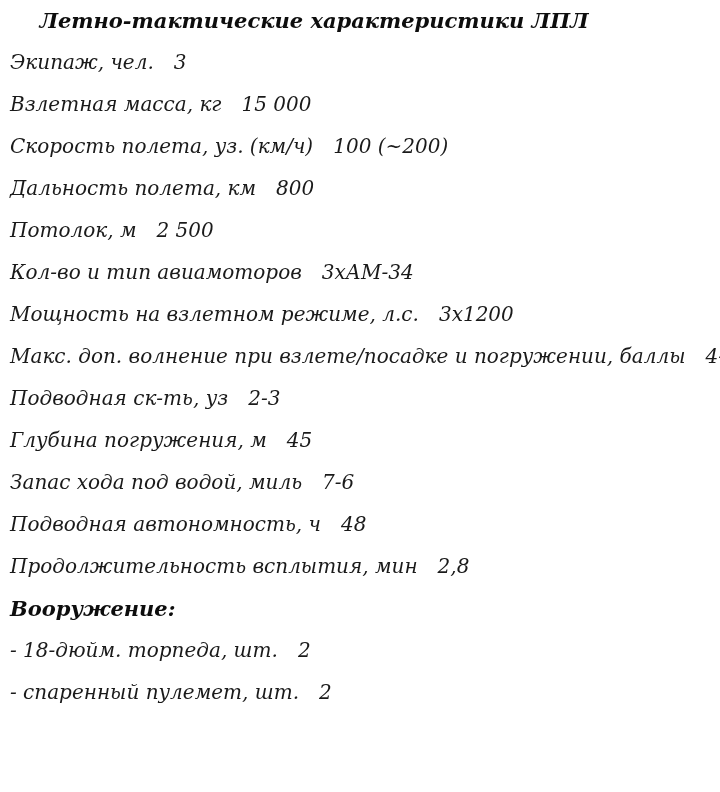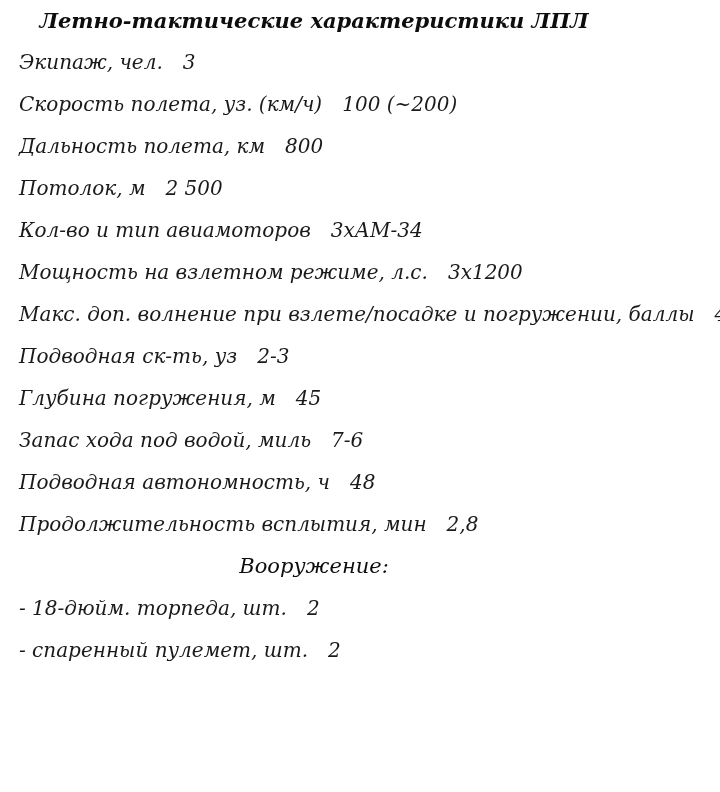--- a/index.html
+++ b/index.html
@@ -24,45 +24,48 @@
     font-size: 21px;
     line-height: 26px;
     font-weight: bold;
     text-align: center;
     color: #0d0d0d;
     margin: 0 0 18px 0;
   }
   .spec-row {
     font-size: 20px;
     line-height: 21px;
-    margin: 0 0 21px 9px;
+    margin: 0 0 21px 0;
     white-space: nowrap;
   }
   .spec-label { }
   .spec-value {
     margin-left: 20px;
   }
   .section-title {
     font-size: 21px;
     line-height: 21px;
-    font-weight: normal;
-    text-align: center;
+    font-weight: bold;
+    text-align: left;
     color: #0d0d0d;
     margin: 0 0 21px 0;
   }
 </style>
 </head>
 <body>
 
 <div class="doc">
 
   <div class="doc-title">Летно-тактические характеристики ЛПЛ</div>
 
   <div class="spec-row">
     <span class="spec-label">Экипаж, чел.</span><span class="spec-value">3</span>
+  </div>
+  <div class="spec-row">
+    <span class="spec-label">Взлетная масса, кг</span><span class="spec-value">15 000</span>
   </div>
   <div class="spec-row">
     <span class="spec-label">Скорость полета, уз. (км/ч)</span><span class="spec-value">100 (~200)</span>
   </div>
   <div class="spec-row">
     <span class="spec-label">Дальность полета, км</span><span class="spec-value">800</span>
   </div>
   <div class="spec-row">
     <span class="spec-label">Потолок, м</span><span class="spec-value">2 500</span>
   </div>

